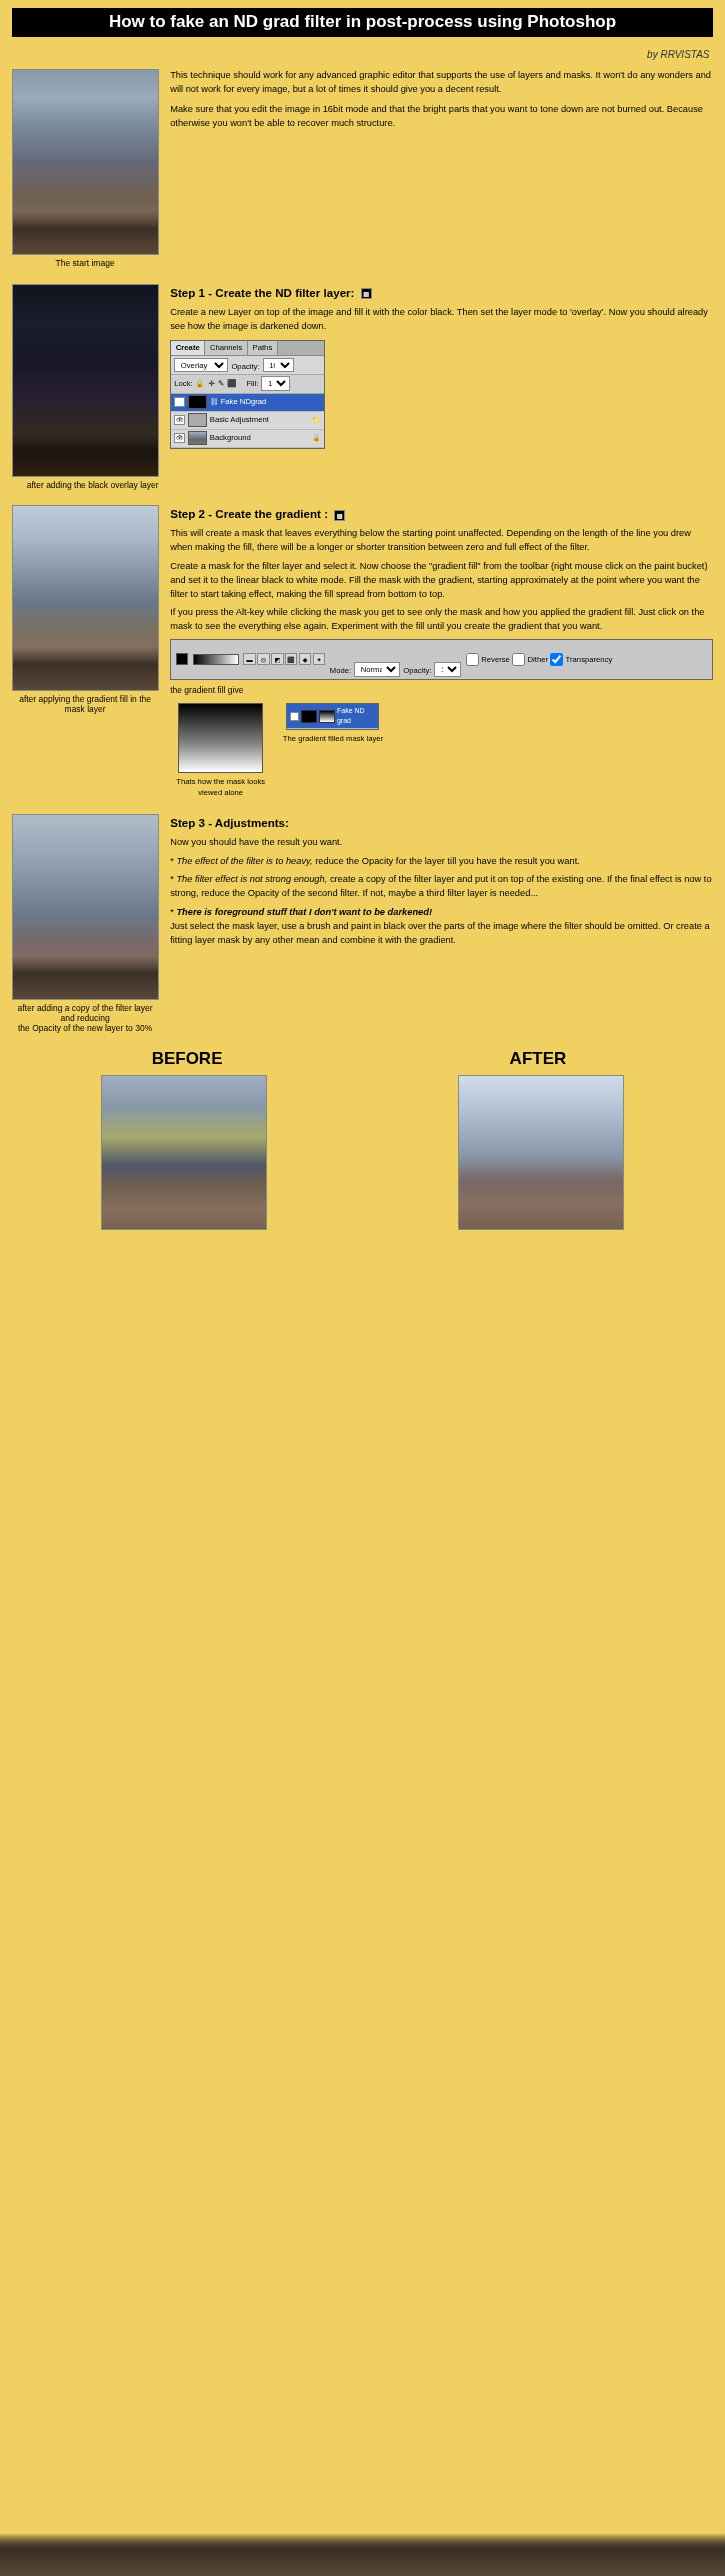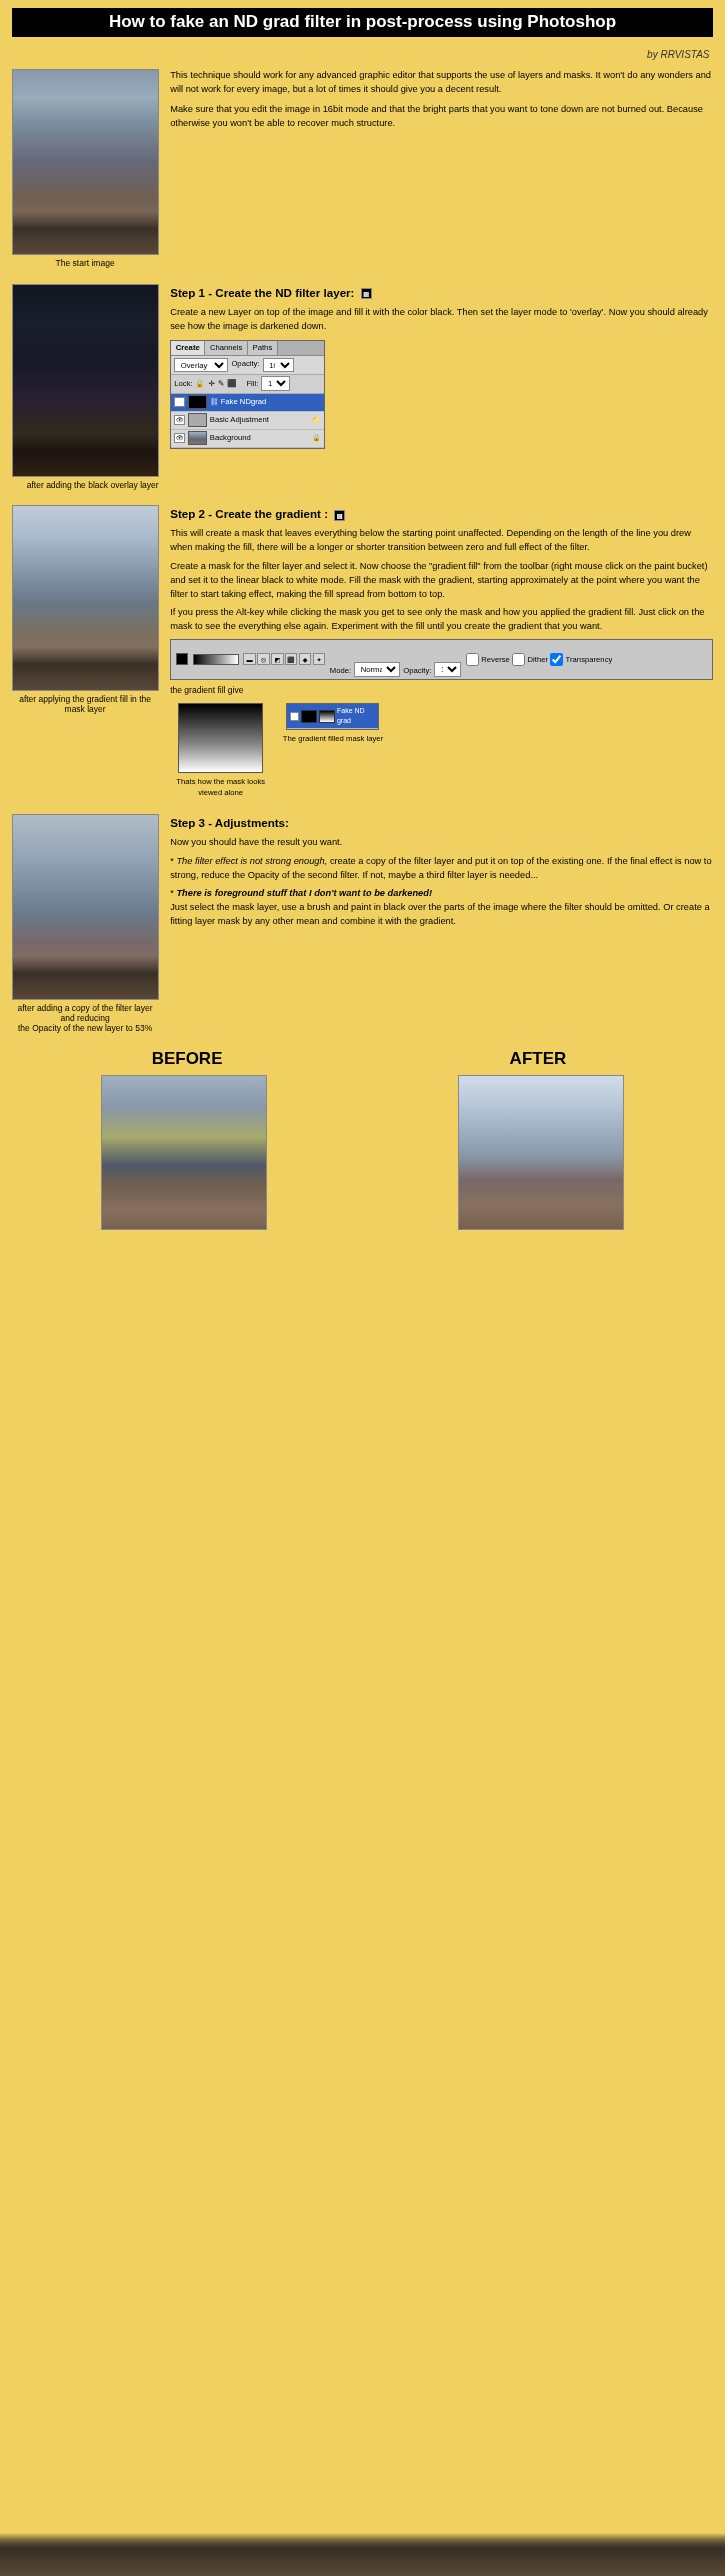--- a/index.html
+++ b/index.html
@@ -113,21 +113,21 @@
       border-right: 0.8px solid #888;
       font-size: 7.7px;
       cursor: pointer;
     }
     .ps-tab.active {
       background: #e0e0e0;
       font-weight: bold;
     }
     .ps-panel-header {
       display: flex;
-      align-items: flex-start;
+      align-items: flex-end;
       padding: 1.5px 3.1px;
       gap: 3.1px;
       background: #d8d8d8;
       border-bottom: 0.8px solid #aaa;
     }
     .ps-select {
       background: #fff;
       border: 0.8px solid #888;
       font-size: 7.7px;
       padding: 0.8px 1.5px;
@@ -555,27 +555,30 @@
     </div>
   </div>
 
   <div class="step-section">
     <div class="step-image-wrap">
       <div class="sky-adjusted">
         <div class="buildings-hint"></div>
       </div>
       <div class="step-caption">
         <span>after adding a copy of the filter layer and reducing</span><br>
-        <span>the Opacity of the new layer to 53%</span>
+        <span>the Opacity of the new layer to 30%</span>
       </div>
     </div>
     <div class="step-content">
       <div class="step-title">Step 3 - Adjustments:</div>
       <p>Now you should have the result you want.</p>
 
+      <p class="bullet-item">
+        * <em>The effect of the filter is to heavy,</em><span> reduce the Opacity for the layer till you have the result you want.</span>
+      </p>
 
       <p class="bullet-item">
         * <em>The filter effect is not strong enough,</em><span> create a copy of the filter layer and put it on top of the existing one. If the final effect is now to strong, reduce the Opacity of the second filter. If not, maybe a third filter layer is needed...</span>
       </p>
 
       <p class="bullet-item">
         * <strong><em>There is foreground stuff that I don't want to be darkened!</em></strong><br>
         <span>Just select the mask layer, use a brush and paint in black over the parts of the image where the filter should be omitted. Or create a fitting layer mask by any other mean and combine it with the gradient.</span>
       </p>
     </div>

